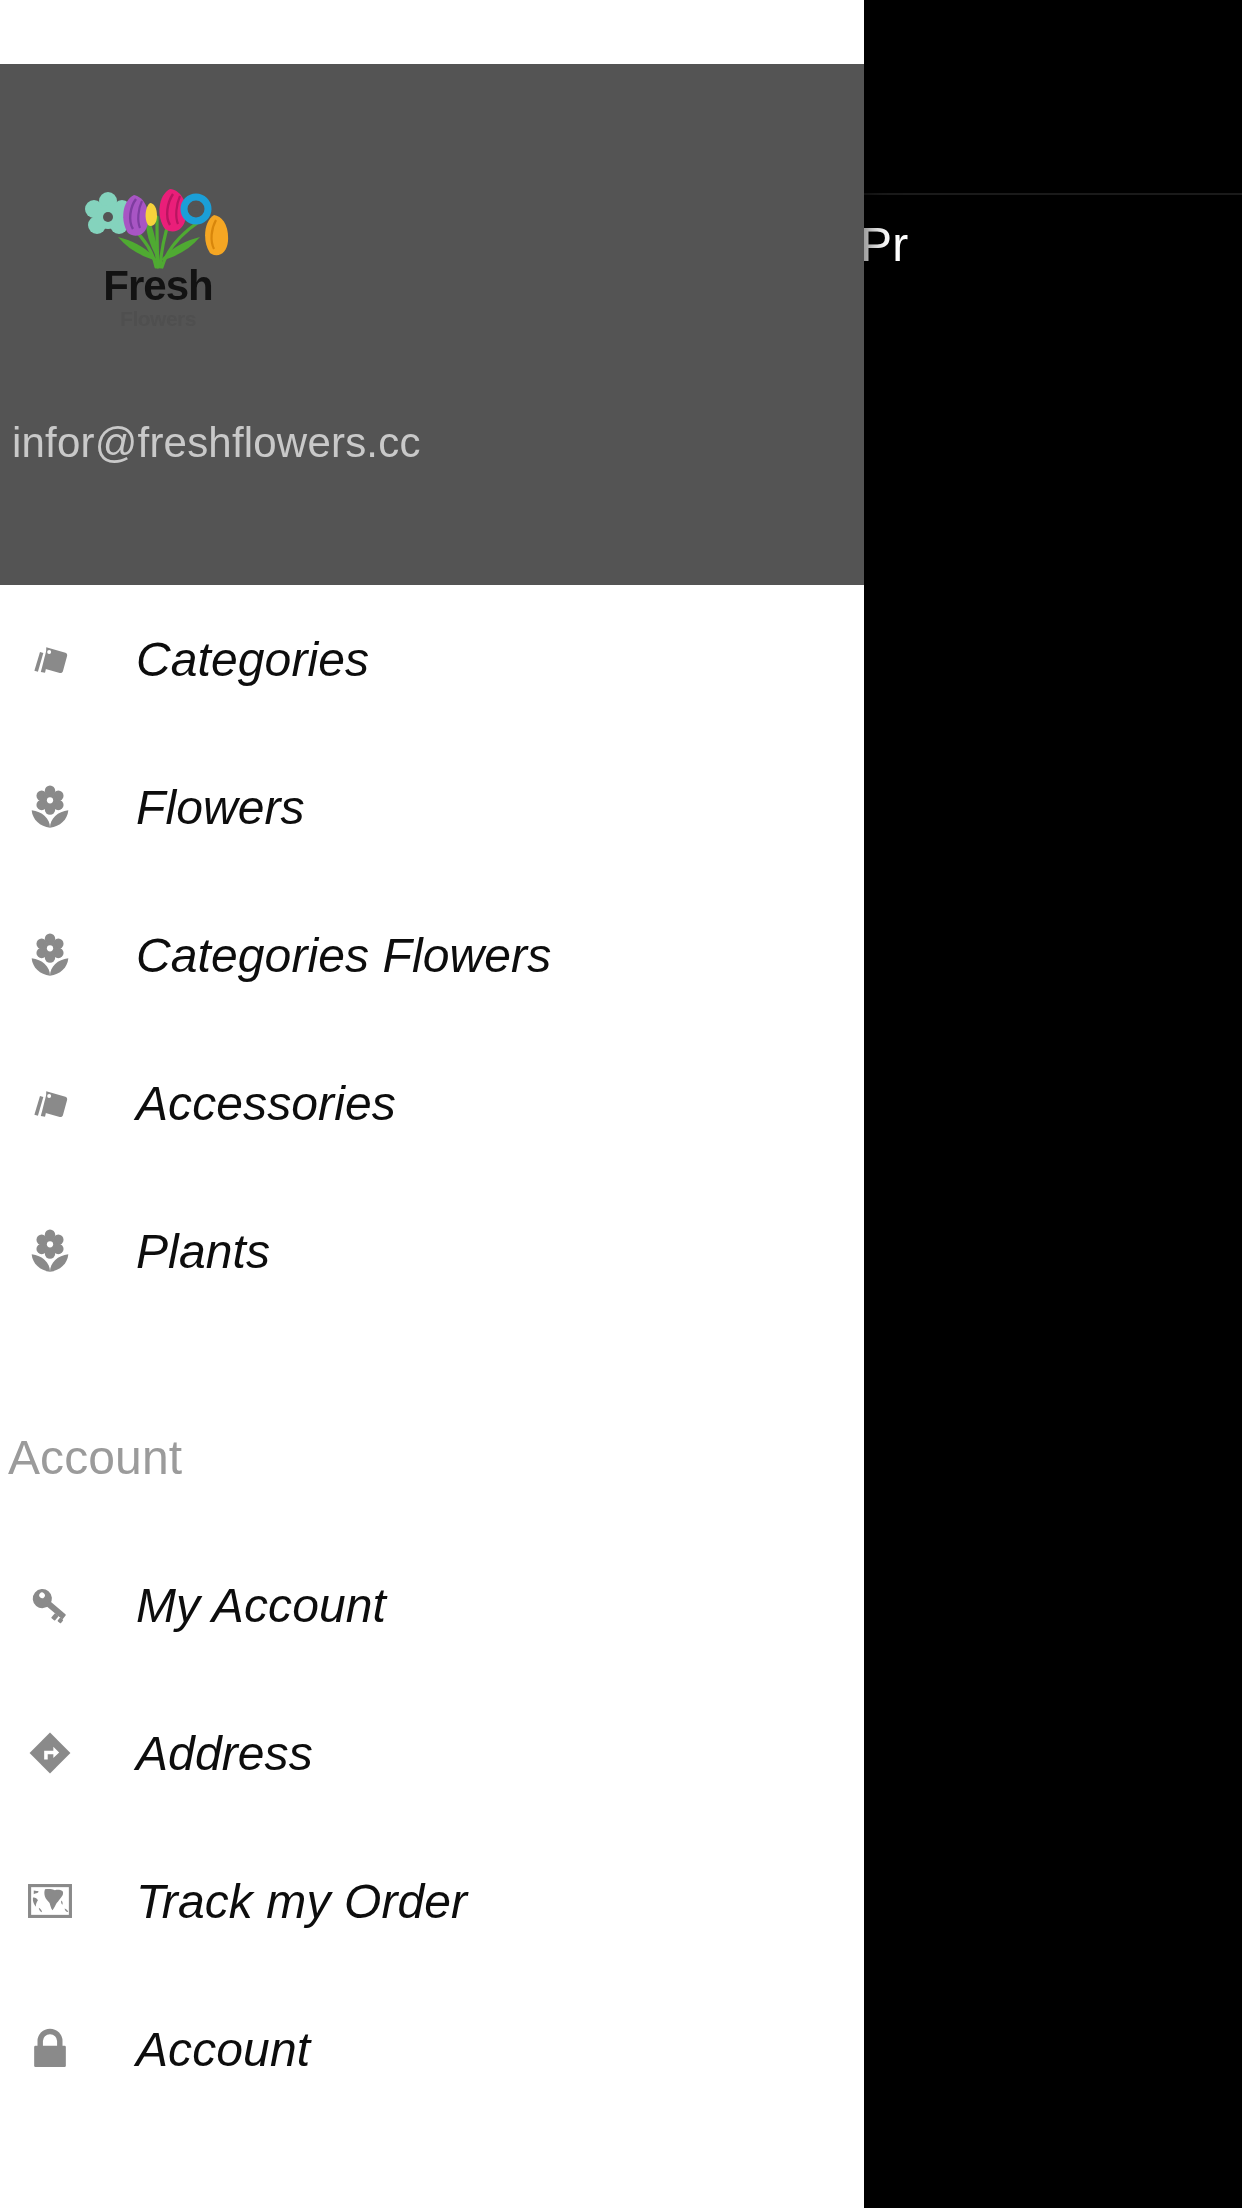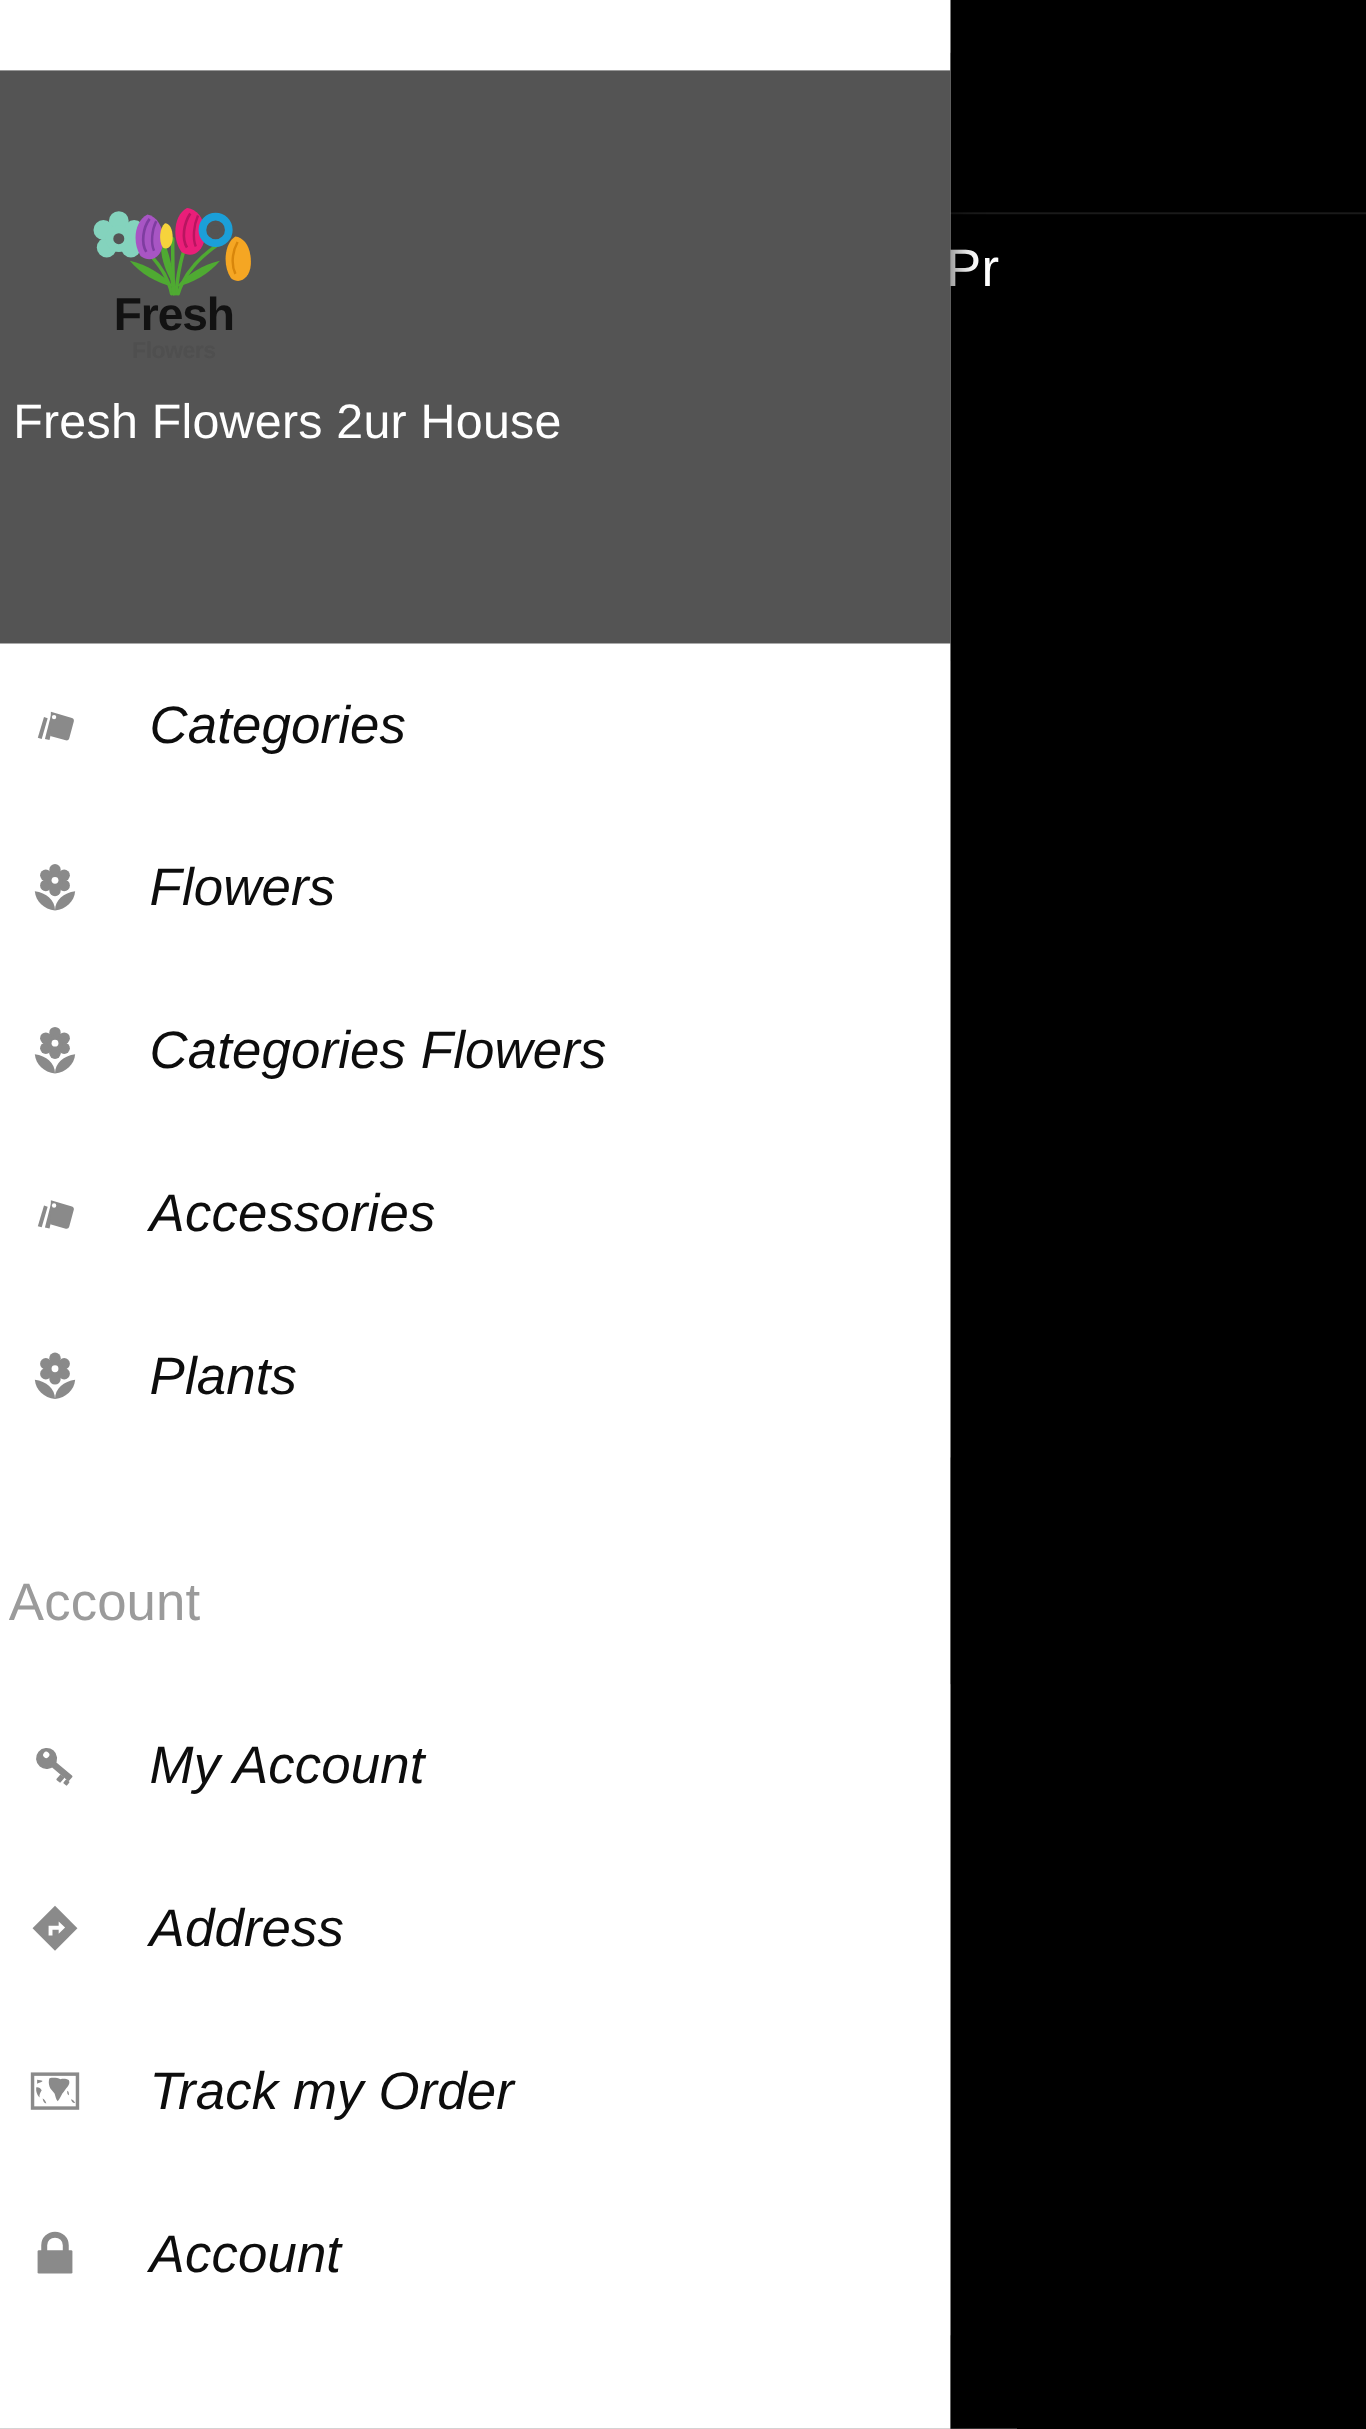--- a/index.html
+++ b/index.html
@@ -205,21 +205,21 @@
           <path d="M0 0 C -10 6, -12 26, -4 38 C 4 44, 13 38, 14 26 C 15 10, 8 1, 0 0 Z" fill="#f5a623"></path>
           <path d="M2 5 C -3 14, -4 26, 0 34" stroke="#d8860b" stroke-width="2.2" fill="none"></path>
         </g>
       </svg>
       <div id="logo-wordmark">
         <span id="logo-word-main">Fresh</span>
         <span id="logo-word-sub">Flowers</span>
       </div>
     </div>
 
-    <div id="store-name">Fresh Flowers 2ur House</div>
+    <div id="store-email">infor@freshflowers.cc</div>
   </div>
 
   <div id="drawer-menu">
 
     <div class="menu-item">
       <span class="mi-icon">
         <svg width="50" height="50" viewBox="0 0 24 24">
           <g fill="#8a8a8a">
             <path d="M4.5 17.6 L7.2 8.6 L8.8 9.1 L6.2 18.1 Z"></path>
             <path d="M7.6 18.2 L10.2 8.0 L12.0 8.5 L9.6 18.6 Z"></path>

